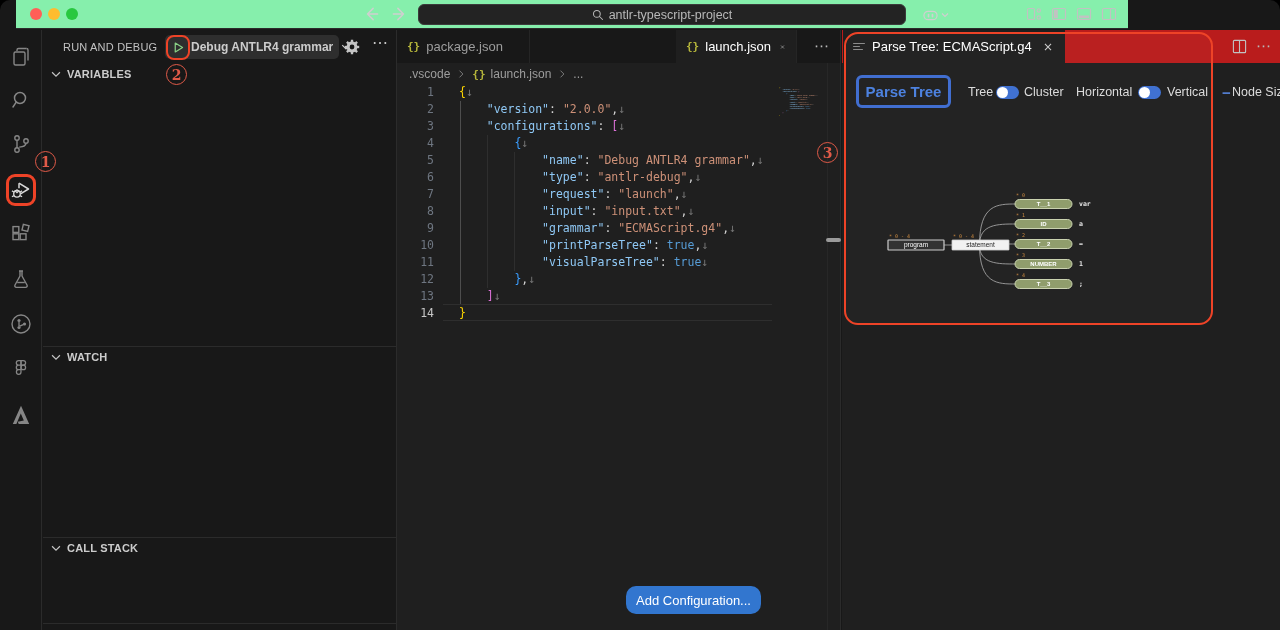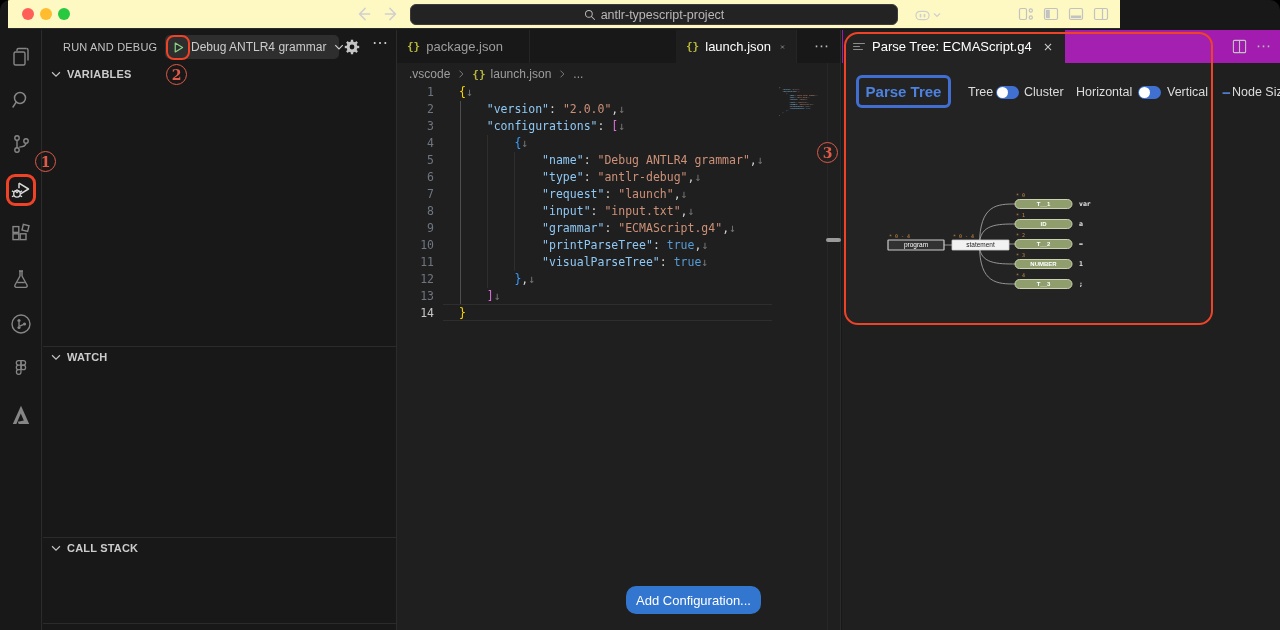--- a/index.html
+++ b/index.html
@@ -2,22 +2,22 @@
 <html><head>
 <meta charset="utf-8">
 <style>
   * { margin:0; padding:0; box-sizing:border-box; }
   html,body { width:1280px; height:630px; background:#000; overflow:hidden; }
   body { font-family:"Liberation Sans", sans-serif; }
   .window { position:absolute; left:0; top:0; width:1280px; height:630px;
             background:#181818; border-radius:10px 10px 0 0; overflow:hidden;
             color:#cccccc; }
   
-  .titlebar { position:absolute; left:8px; top:0; width:1112px; height:29px;
-              background:#fef9c3; border-bottom:1px solid #2b2b2b; }
+  .titlebar { position:absolute; left:16px; top:0; width:1112px; height:29px;
+              background:#86efac; border-bottom:1px solid #2b2b2b; }
   .traffic { position:absolute; top:8px; width:12px; height:12px; border-radius:50%; }
   .t-close { left:14px; background:#ff5f57; }
   .t-min   { left:32px; background:#febc2e; }
   .t-zoom  { left:50px; background:#28c840; }
   .navarrow { position:absolute; top:5px; width:18px; height:18px; color:#cfcfcf; }
   .nav-back { left:347px; }
   .nav-fwd  { left:374px; }
   .searchbox { position:absolute; left:402px; top:4px; width:488px; height:21px;
                background:#232323; border:1px solid #3b3b3b; border-radius:6px;
                display:flex; align-items:center; justify-content:center;
@@ -32,21 +32,21 @@
   .ab-item { position:absolute; left:9px; width:24px; height:24px; color:#868686; }
   .ab-item.active { color:#d7d7d7; }
   
   .sidebar { position:absolute; left:43px; top:30px; width:354px; height:600px;
              background:#181818; border-right:1px solid #2b2b2b; }
   .sb-title { position:absolute; left:20px; top:11px; font-size:11px; color:#c2c2c2;
               letter-spacing:0.2px; }
   .debug-pill { position:absolute; left:122px; top:5px; width:174px; height:24px;
                 background:#2e2e2e; border-radius:5px; display:flex; align-items:center;
                 padding:0 7px; gap:6px; }
-  .debug-pill .lbl { font-size:12px; color:#cccccc; white-space:nowrap; }
+  .debug-pill .lbl { font-size:12px; color:#cccccc; white-space:nowrap;font-weight:bold; }
   .play-tri { width:13px; height:13px; color:#89d185; flex:0 0 auto; }
   .pill-chev { width:12px; height:12px; color:#cccccc; margin-left:1px; flex:0 0 auto; }
   .sb-gear { position:absolute; left:301px; top:9px; width:16px; height:16px; color:#c5c5c5; }
   .sb-dots { position:absolute; left:329px; top:3px; width:18px; height:18px; color:#c5c5c5;
              font-size:16px; letter-spacing:1px; }
   .section-hdr { position:absolute; left:0; width:354px; height:20px; display:flex;
                  align-items:center; gap:4px; padding-left:6px; }
   .section-hdr .chev { width:14px; height:14px; color:#c5c5c5; }
   .section-hdr .txt { font-size:11px; font-weight:bold; color:#cccccc; letter-spacing:0.2px; }
   .section-div { position:absolute; left:0; width:354px; height:0;
@@ -90,21 +90,21 @@
   .mm-edge { position:absolute; left:430px; top:33px; width:1px; height:567px;
              background:#272727; }
   .sash { position:absolute; left:429px; top:208px; width:15px; height:4px;
           background:#9a9a9a; border-radius:2px; }
   .add-config { position:absolute; left:229px; top:556px; width:135px; height:28px;
                 background:#3276cf; border:none; border-radius:10px; color:#ffffff;
                 font-size:13px; font-family:"Liberation Sans", sans-serif; }
   
   .panel { position:absolute; left:842px; top:30px; width:438px; height:600px;
            background:#1f1f1f; }
-  .panel .tabsbar { background:#a21caf; }
+  .panel .tabsbar { background:#b91c1c; }
   .ptab { position:absolute; left:1px; top:0; height:33px; background:#1f1f1f;
           display:flex; align-items:center; padding:0 10px; gap:7px; font-size:13px;
           color:#ffffff; }
   .p-split { position:absolute; left:390px; top:9px; width:15px; height:15px; color:#c2c2c2; }
   .p-dots { position:absolute; left:414px; top:7px; font-size:15px; color:#b9b9b9;
             letter-spacing:1px; }
   .pt-button { position:absolute; left:14px; top:45px; width:95px; height:33px;
                background:transparent; border:3px solid #3e6cd0; border-radius:6px;
                color:#4a80e0; font-size:15px; font-weight:bold;
                font-family:"Liberation Sans", sans-serif; }

